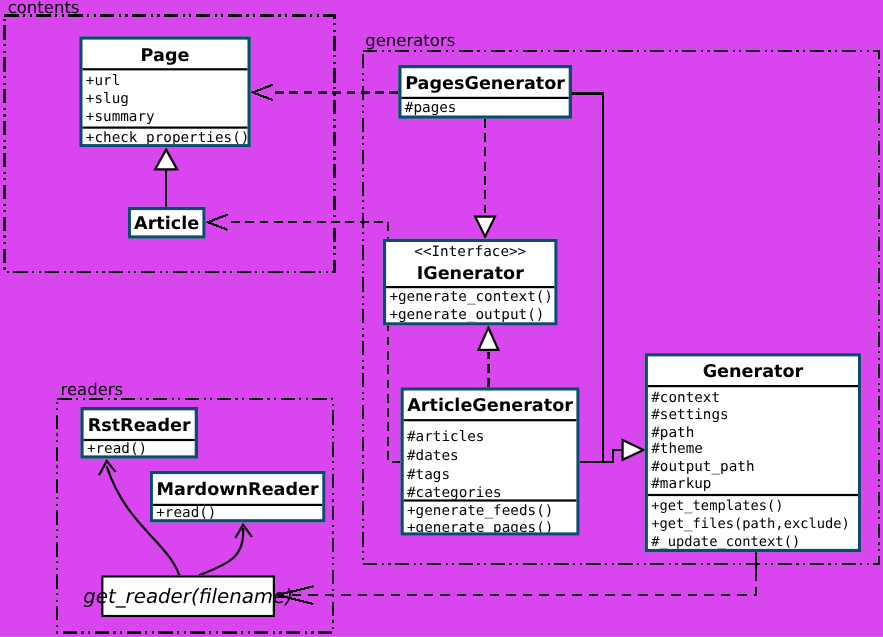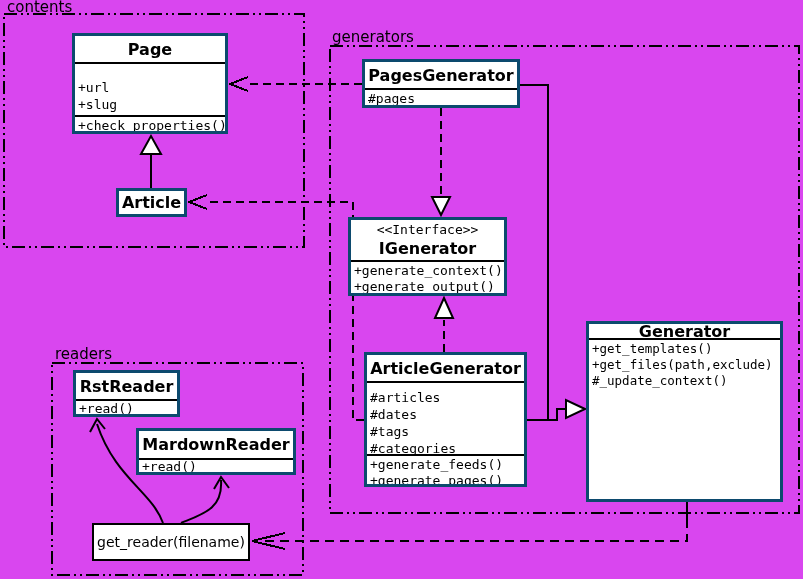--- a/index.html
+++ b/index.html
@@ -11,21 +11,21 @@
              box-sizing:border-box;display:flex;flex-direction:column;}
   .uml-title{font-weight:bold;font-size:16px;text-align:center;
              display:flex;flex-direction:column;align-items:center;justify-content:center;}
   .bb{border-bottom:2px solid #000;box-sizing:border-box;}
   .cmp{font-family:"DejaVu Sans Mono",monospace;font-size:13px;text-align:left;
        padding:1px 1px 0 3px;box-sizing:border-box;overflow:hidden;}
   .cmp div{white-space:pre;}
   .stereo{font-family:"DejaVu Sans Mono",monospace;font-size:13px;font-weight:normal;line-height:18px;}
   .big{font-size:16px;line-height:20px;}
   .plainbox{position:absolute;background:#fff;border:2px solid #000;box-sizing:border-box;
-            display:flex;align-items:center;justify-content:center;font-size:14px;}
+            display:flex;align-items:center;justify-content:center;font-size:18px;font-style:italic;}
 </style>
 </head>
 <body>
 
 <div class="canvas">
 
   <svg class="wires" width="803" height="579" viewBox="0 0 803 579">
     <g stroke="#000" stroke-width="2" fill="none" shape-rendering="crispEdges">
 
       <rect x="4" y="14" width="300" height="233" stroke-dasharray="13 4 2 4 2 4"></rect>
@@ -67,21 +67,21 @@
       <polyline points="214,489 221,477 229,488"></polyline>
     </g>
   </svg>
 
   <div class="pkg-label" style="left:7px;top:0px;">contents</div>
   <div class="pkg-label" style="left:332px;top:30px;">generators</div>
   <div class="pkg-label" style="left:55px;top:347px;">readers</div>
 
   <div class="uml-class" style="left:72px;top:33px;width:156px;height:101px;">
     <div class="uml-title bb" style="height:28px;">Page</div>
-    <div class="cmp bb" style="height:53px;line-height:16.5px;padding-top:16px;">
+    <div class="cmp bb" style="height:53px;line-height:16.5px;padding-top:2px;">
       <div>+url</div>
       <div>+slug</div>
       <div>+summary</div>
     </div>
     <div class="cmp" style="flex:1;line-height:15px;">
       <div>+check_properties()</div>
     </div>
   </div>
 
   <div class="uml-class" style="left:116px;top:188px;width:71px;height:29px;">
@@ -114,21 +114,29 @@
       <div>#tags</div>
       <div>#categories</div>
     </div>
     <div class="cmp" style="flex:1;line-height:15.5px;">
       <div>+generate_feeds()</div>
       <div>+generate_pages()</div>
     </div>
   </div>
 
   <div class="uml-class" style="left:586px;top:321px;width:197px;height:181px;">
-    <div class="uml-title bb" style="height:16px;">Generator</div>
+    <div class="uml-title bb" style="height:28px;">Generator</div>
+    <div class="cmp bb" style="height:99px;line-height:15.8px;padding-top:2px;">
+      <div>#context</div>
+      <div>#settings</div>
+      <div>#path</div>
+      <div>#theme</div>
+      <div>#output_path</div>
+      <div>#markup</div>
+    </div>
     <div class="cmp" style="flex:1;line-height:16px;font-size:12.5px;">
       <div>+get_templates()</div>
       <div>+get_files(path,exclude)</div>
       <div>#_update_context()</div>
     </div>
   </div>
 
   <div class="uml-class" style="left:73px;top:370px;width:107px;height:47px;">
     <div class="uml-title bb" style="height:28px;">RstReader</div>
     <div class="cmp" style="flex:1;line-height:13px;">

